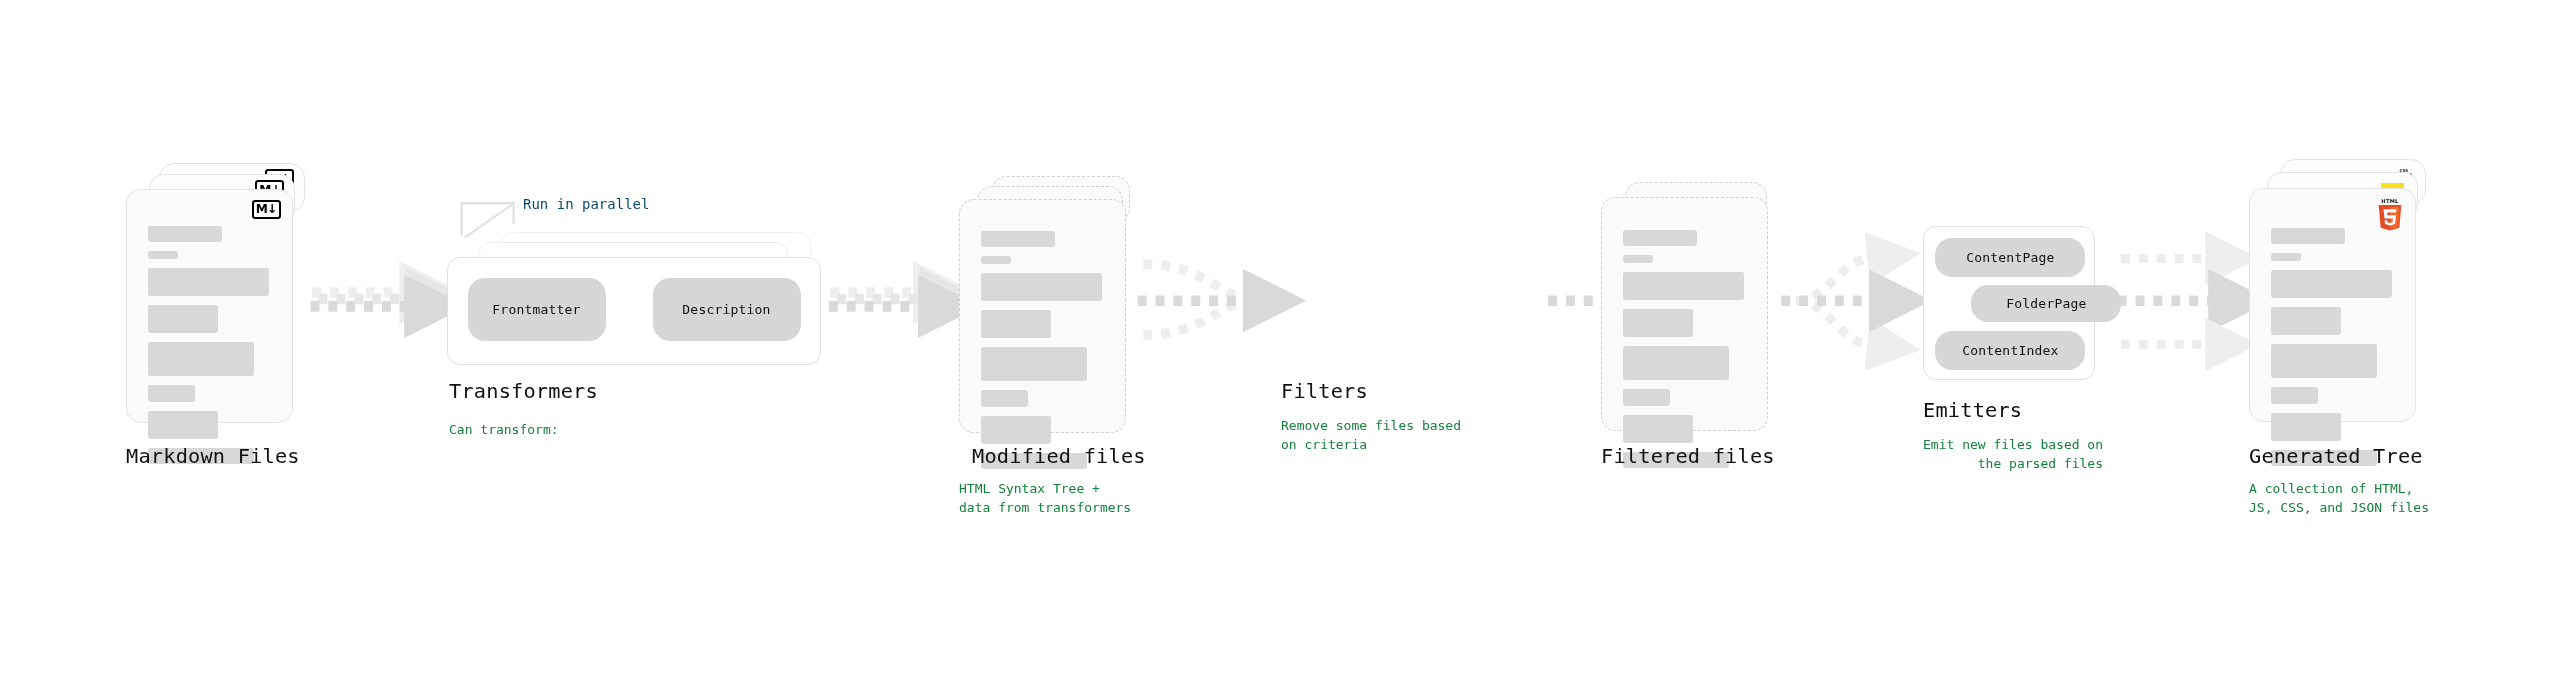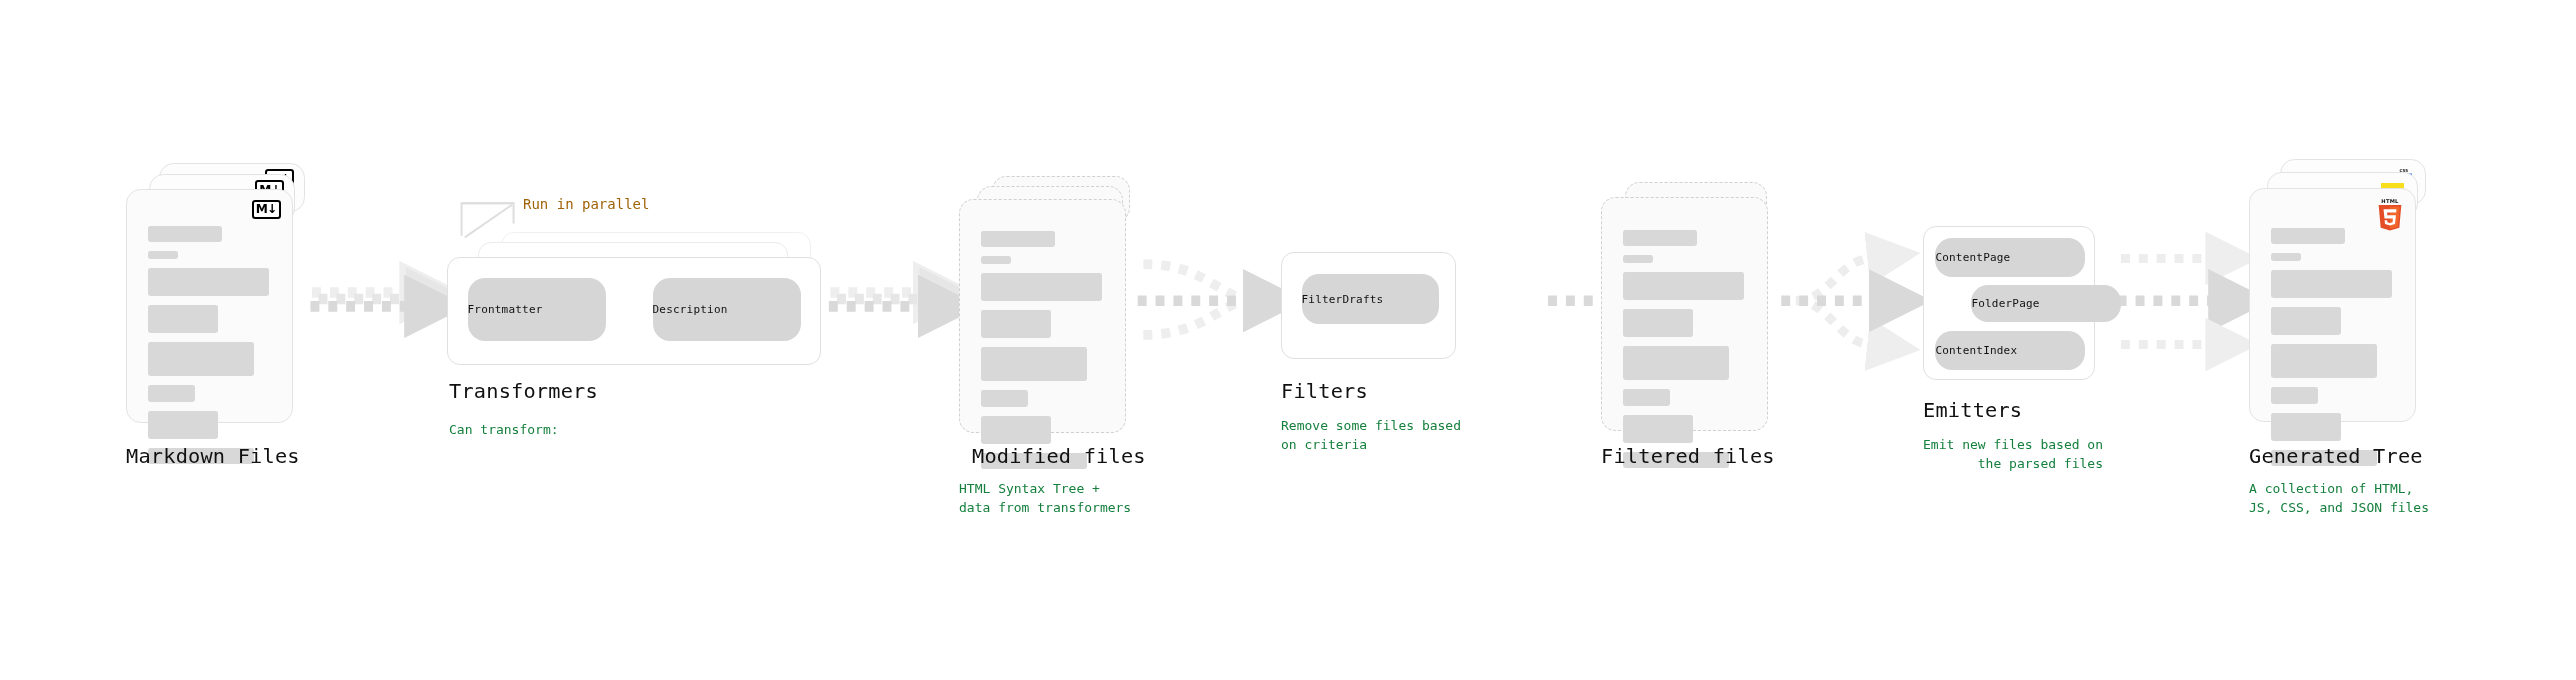--- a/index.html
+++ b/index.html
@@ -49,23 +49,23 @@
   .pbox {
     position: absolute;
     border: 1.6px solid #e0e0e0;
     border-radius: 13px;
     background: #ffffff;
   }
   .pill {
     position: absolute;
     background: #d6d6d6;
     border-radius: 17px;
-    display: flex; align-items: center; 
+    display: flex; align-items: center; justify-content: center;
     color: #111;
-    font-size: 11px;
+    font-size: 13px;
     letter-spacing: 0.2px;
     white-space: nowrap;
   }
   .pill.ghost1 { background: #dedede; opacity: .55; }
   .pill.ghost2 { background: #e6e6e6; opacity: .45; }
 
   
   .title {
     position: absolute;
     font-size: 20.3px;
@@ -76,21 +76,21 @@
   .subtitle {
     position: absolute;
     font-size: 13px;
     line-height: 1.45;
     color: #15803d;
     white-space: pre;
   }
   .caption-faint {
     position: absolute;
     font-size: 14px;
-    color: #a16207;
+    color: #0c4a6e;
     white-space: nowrap;
   }
   .bullets { position: absolute; font-size: 13px; line-height: 1.45; color: #1a1a1a; }
   .bullets .b { white-space: pre; }
 
   
   svg.overlay { position: absolute; left: 0; top: 0; width: 2576px; height: 681px; pointer-events: none; }
 </style>
 </head>
 <body>
@@ -224,25 +224,20 @@
         <div class="bar h12" style="width:38%; height:16.3px;"></div>
         <div class="bar tall2" style="width:57%;"></div>
         <div class="bar" style="width:86%;"></div>
       </div>
     </div>
   </div>
   <div class="title" style="left:959px; top:444px;padding-left:13px;">Modified files</div>
   <div class="subtitle" style="left:959px; top:480px;">HTML Syntax Tree +
 data from transformers</div>
 
-  <div class="pbox node" style="left:1281px; top:252px; width:175px; height:107px;">
-    <div class="pill" style="left:19.5px; top:21px; width:137px; height:50px;">
-      <span>FilterDrafts</span>
-    </div>
-  </div>
   <div class="title" style="left:1281px; top:379px;">Filters</div>
   <div class="subtitle" style="left:1281px; top:417px;">Remove some files based
 on criteria</div>
 
   <div class="stack node" style="left:1601px; top:182px; width:187px; height:260px;">
     <div class="card dashed" style="left:24.4px; top:0px; width:142px; height:46px;"></div>
     <div class="card dashed" style="left:0px; top:14.6px; width:167px; height:234px;">
       <div class="bars" style="top:32.5px;">
         <div class="bar" style="width:60%;"></div>
         <div class="bar h12" style="width:24%;"></div>

